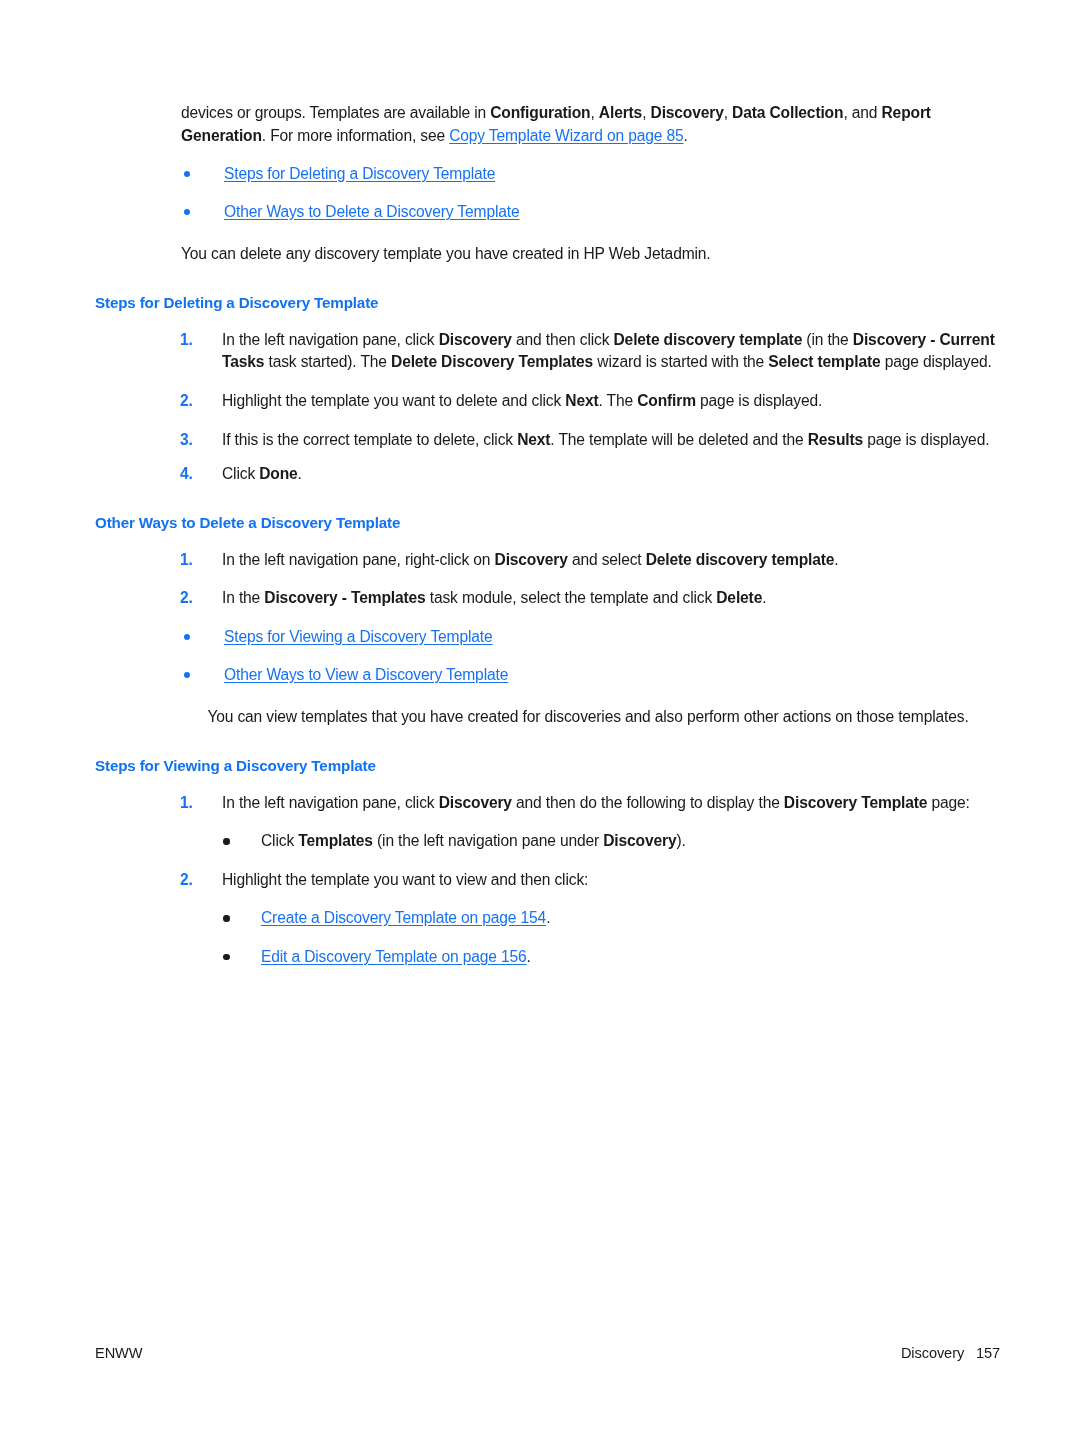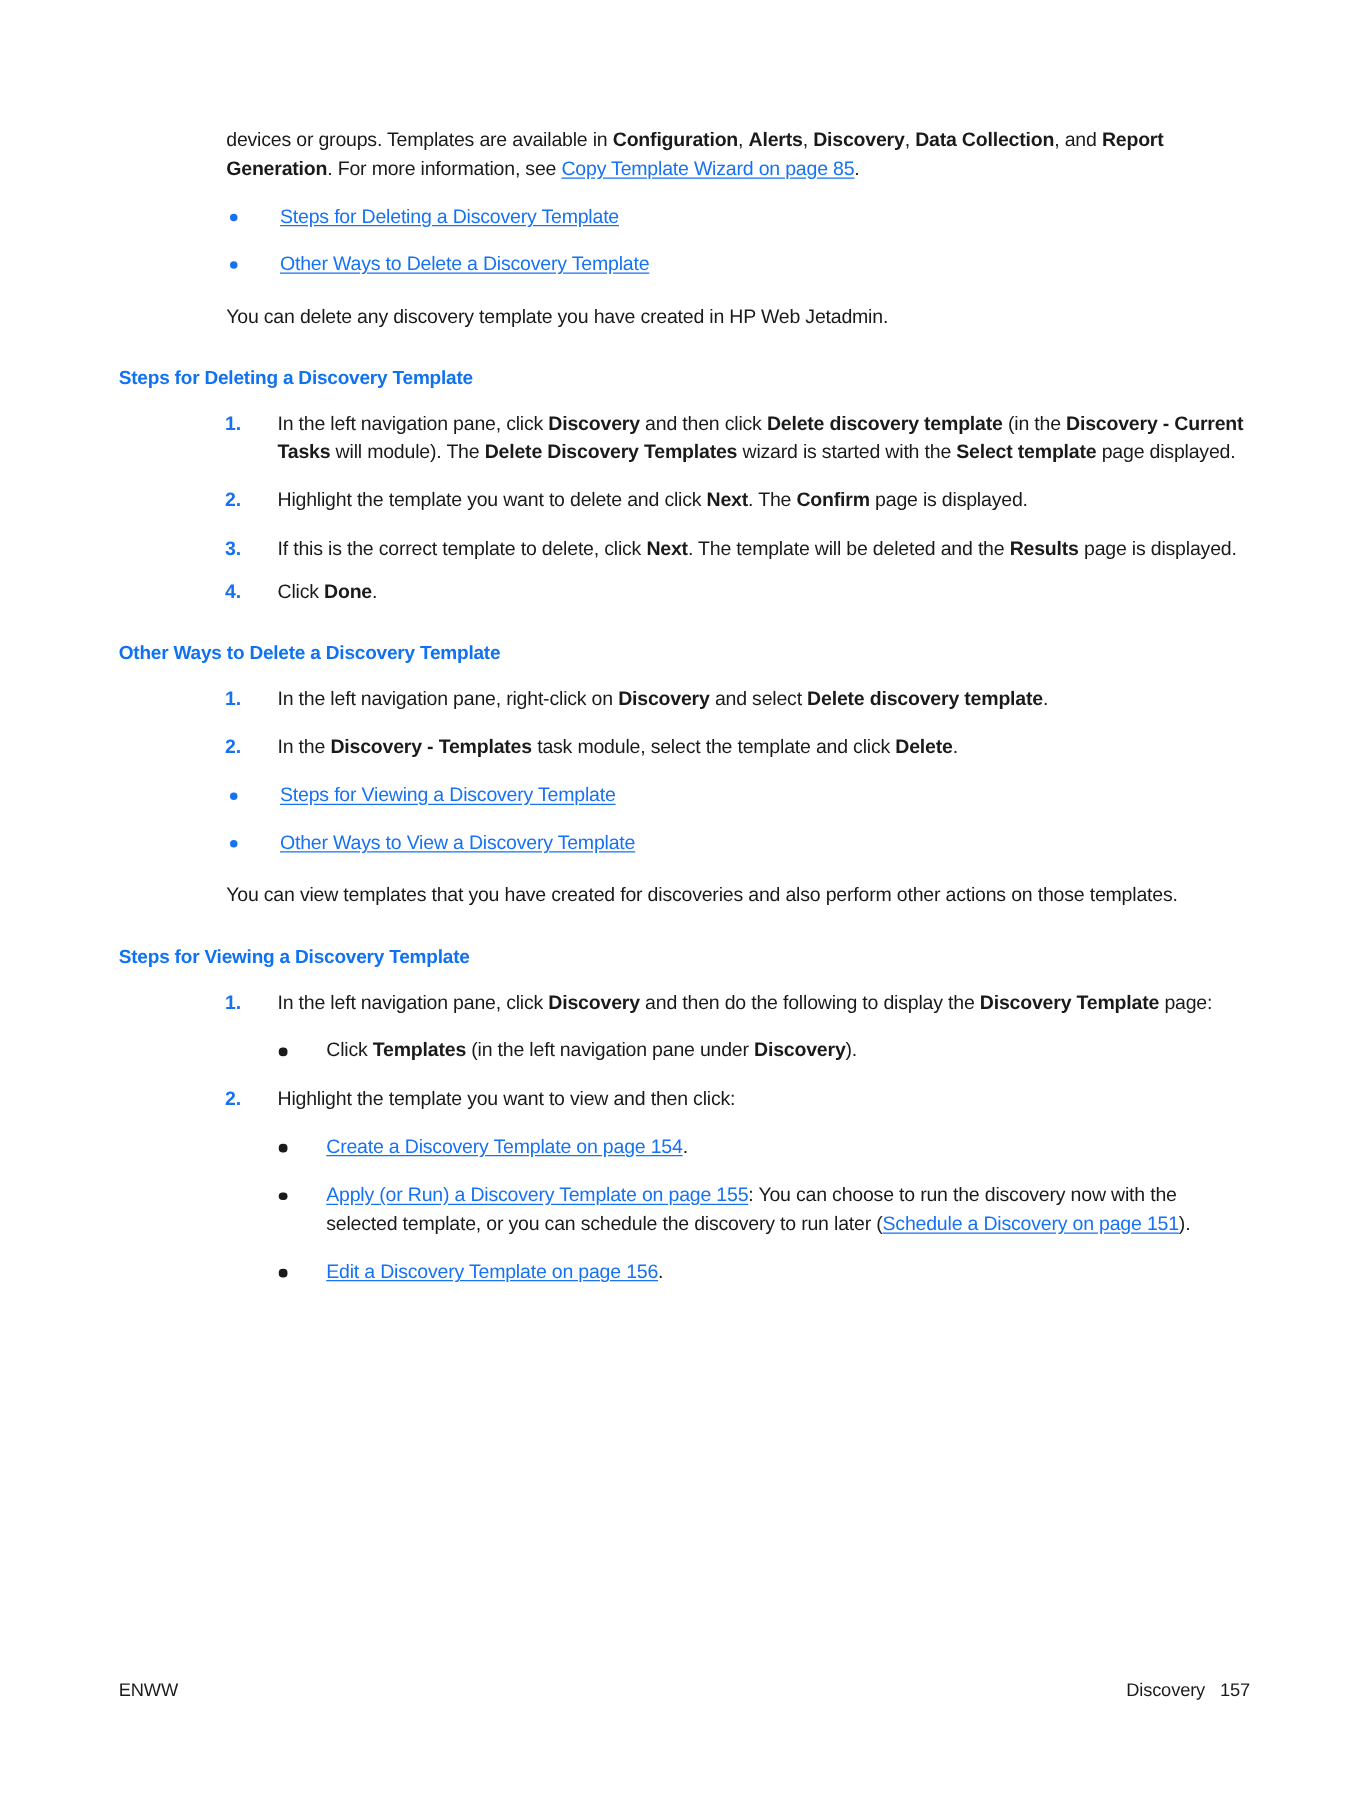--- a/index.html
+++ b/index.html
@@ -158,21 +158,21 @@
       <li><a class="link" href="#">Steps for Deleting a Discovery Template</a></li>
       <li><a class="link" href="#">Other Ways to Delete a Discovery Template</a></li>
     </ul>
 
     <p class="body-para" style="margin-top:20px;">You can delete any discovery template you have created in HP Web Jetadmin.</p>
 
     <h2 class="h2">Steps for Deleting a Discovery Template</h2>
 
     <ol class="steps">
       <li>
-        <span class="num">1.</span><span>In the left navigation pane, click </span><b>Discovery</b><span> and then click </span><b>Delete discovery template</b><span> (in the </span><b>Discovery - Current Tasks</b><span> will module). The </span><b>Delete Discovery Templates</b><span> wizard is started with the </span><b>Select template</b><span> page displayed.</span>
+        <span class="num">1.</span><span>In the left navigation pane, click </span><b>Discovery</b><span> and then click </span><b>Delete discovery template</b><span> (in the </span><b>Discovery - Current Tasks</b><span> task started). The </span><b>Delete Discovery Templates</b><span> wizard is started with the </span><b>Select template</b><span> page displayed.</span>
       </li>
       <li>
         <span class="num">2.</span><span>Highlight the template you want to delete and click </span><b>Next</b><span>. The </span><b>Confirm</b><span> page is displayed.</span>
       </li>
       <li>
         <span class="num">3.</span><span>If this is the correct template to delete, click </span><b>Next</b><span>. The template will be deleted and the </span><b>Results</b><span> page is displayed.</span>
       </li>
       <li style="margin-top:12px;">
         <span class="num">4.</span><span>Click </span><b>Done</b><span>.</span>
       </li>
@@ -188,21 +188,21 @@
         <span class="num">2.</span><span>In the </span><b>Discovery - Templates</b><span> task module, select the template and click </span><b>Delete</b><span>.</span>
       </li>
     </ol>
 
 
     <ul class="blue-bullets">
       <li><a class="link" href="#">Steps for Viewing a Discovery Template</a></li>
       <li><a class="link" href="#">Other Ways to View a Discovery Template</a></li>
     </ul>
 
-    <p class="body-para" style="margin-top:20px;">You can view templates that you have created for discoveries and also perform other actions on those templates.</p>
+    <p class="body-para" style="margin-top:20px;text-align:center;">You can view templates that you have created for discoveries and also perform other actions on those templates.</p>
 
     <h2 class="h2">Steps for Viewing a Discovery Template</h2>
 
     <ol class="steps">
       <li>
         <span class="num">1.</span><span>In the left navigation pane, click </span><b>Discovery</b><span> and then do the following to display the </span><b>Discovery Template</b><span> page:</span>
       </li>
     </ol>
 
     <ul class="dark-bullets sub-list">
@@ -210,21 +210,20 @@
     </ul>
 
     <ol class="steps" style="margin-top:0;">
       <li>
         <span class="num">2.</span><span>Highlight the template you want to view and then click:</span>
       </li>
     </ol>
 
     <ul class="dark-bullets sub-list">
       <li><a class="link" href="#">Create a Discovery Template on page 154</a><span>.</span></li>
-      <li><a class="link" href="#">Apply (or Run) a Discovery Template on page 155</a><span>: You can choose to run the discovery now with the selected template, or you can schedule the discovery to run later (</span><a class="link" href="#">Schedule a Discovery on page 151</a><span>).</span></li>
       <li><a class="link" href="#">Edit a Discovery Template on page 156</a><span>.</span></li>
     </ul>
 
   </div>
 
   <div class="footer">
     <span class="left">ENWW</span>
     <span class="right">Discovery   157</span>
   </div>
 </div>

